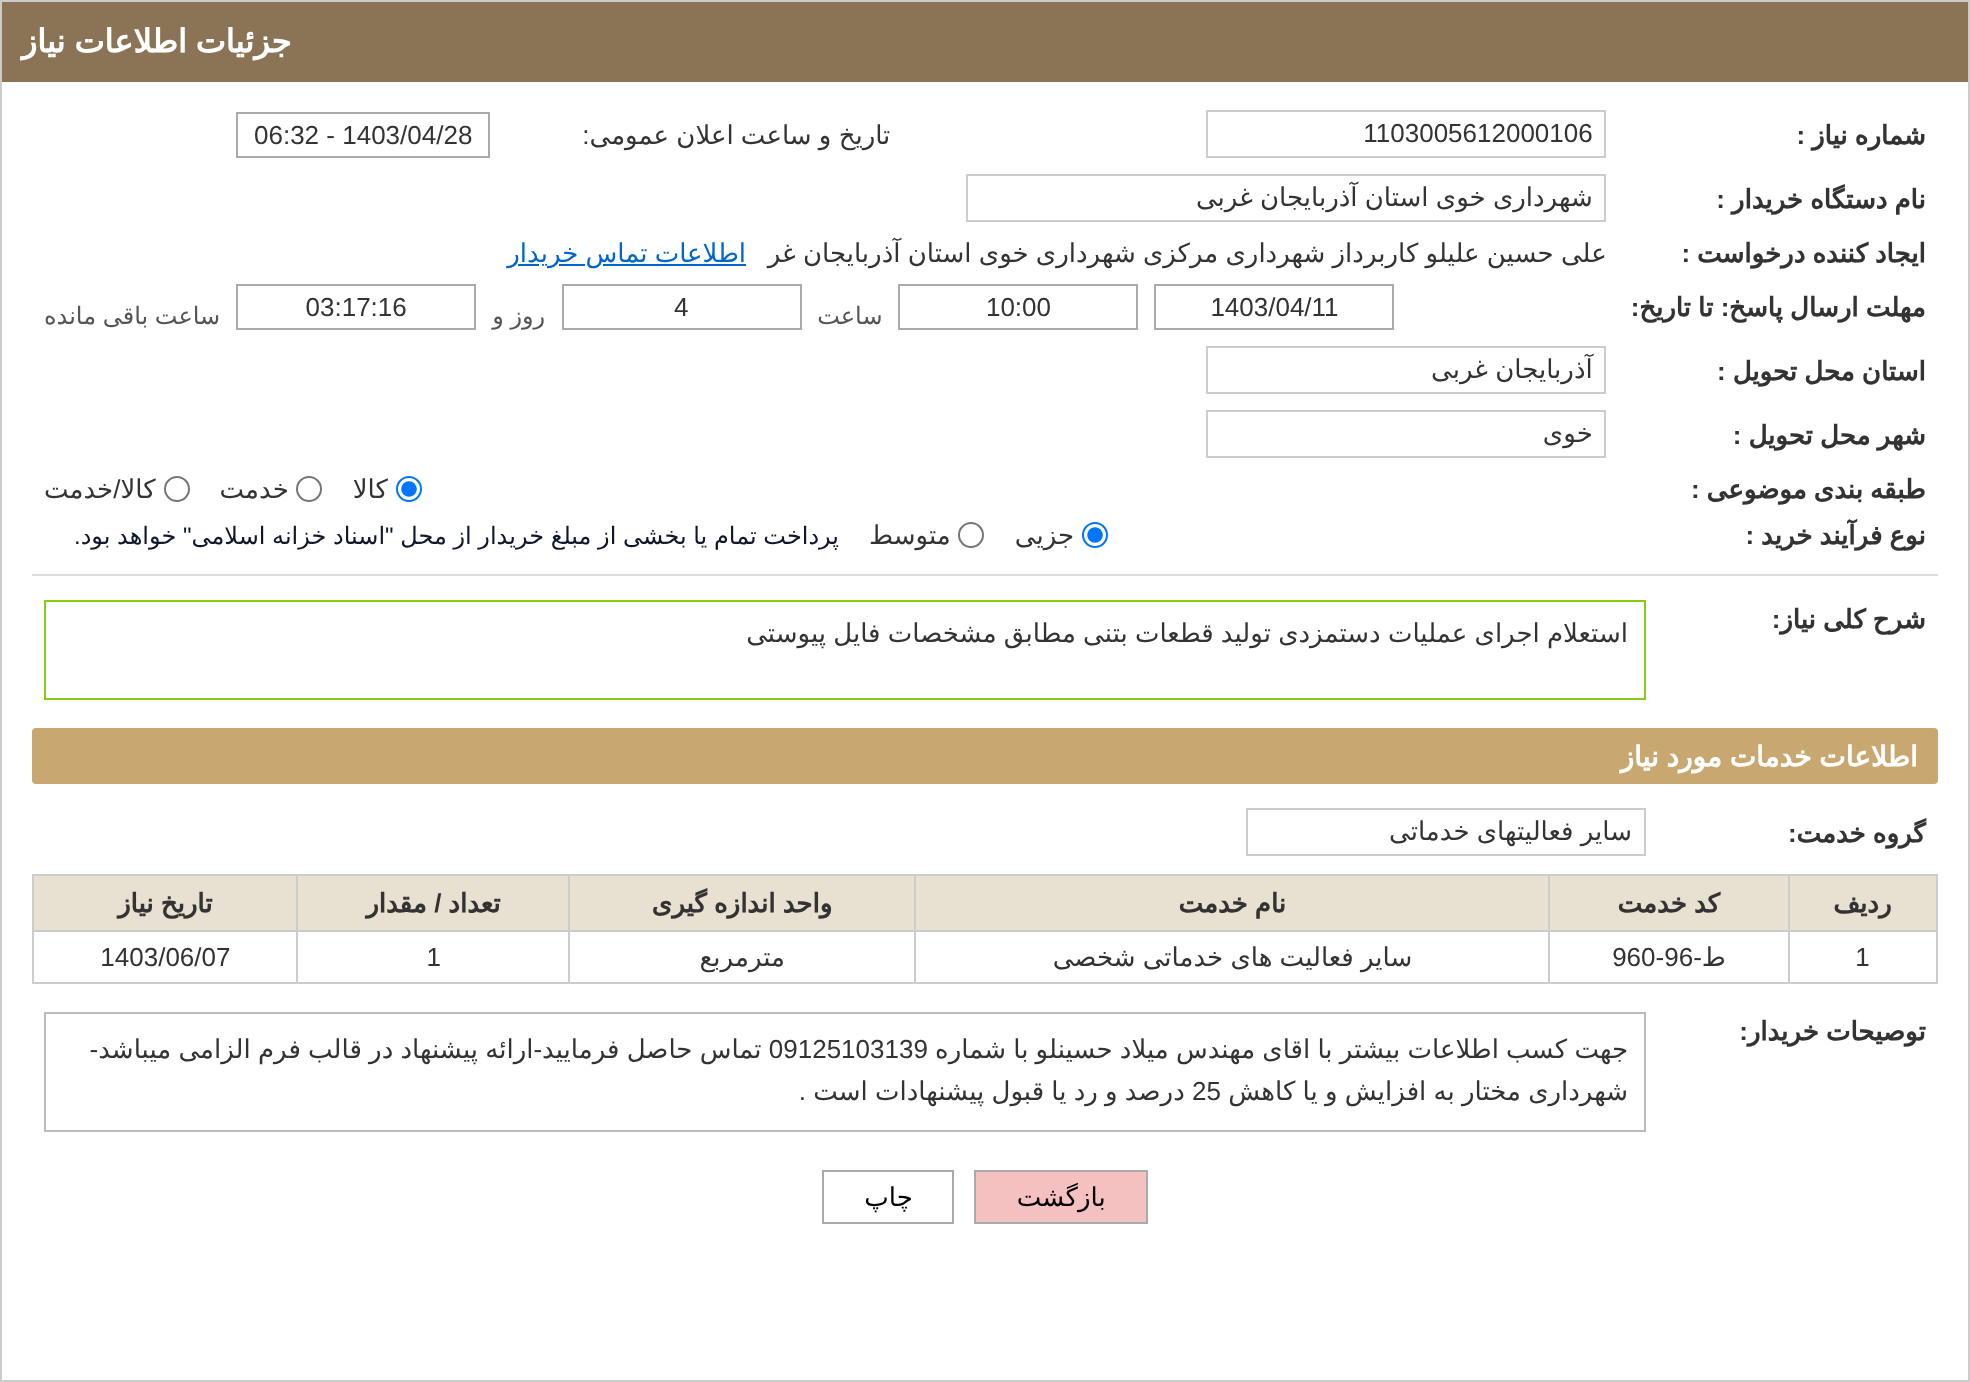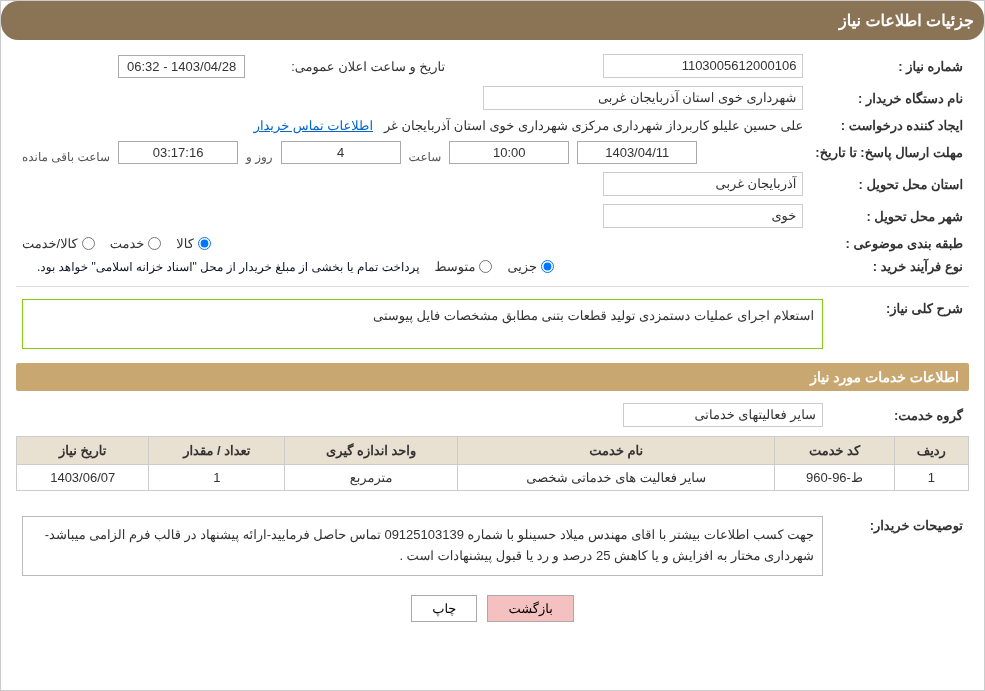--- a/index.html
+++ b/index.html
@@ -13,25 +13,24 @@
     .main-container {
       width: 985px;
       min-height: 691px;
       background: #fff;
       border: 1px solid #ccc;
       margin: 0 auto;
     }
     .page-header {
       background: #8B7355;
       color: #fff;
-      text-align: right;
+      text-align: left;
       padding: 10px;
       font-size: 16px;
       font-weight: bold;
-      border-radius: 17px;
     }
     .content-area {
       padding: 10px 15px;
     }
     .section-title {
       background: #c8a870;
       color: #fff;
       padding: 6px 10px;
       font-size: 14px;
       font-weight: bold;
@@ -322,21 +321,21 @@
             <td>1</td>
             <td>ط-96-960</td>
             <td>سایر فعالیت های خدماتی شخصی</td>
             <td>مترمربع</td>
             <td>1</td>
             <td>1403/06/07</td>
           </tr>
         </tbody>
     </table>
 
-    <table class="form-table" style="margin-top:21px;">
+    <table class="form-table" style="margin-top:10px;">
       <tbody>
           <tr>
         <td class="label-cell" style="vertical-align:top; padding-top:6px;">توصیحات خریدار:</td>
         <td class="value-cell">
           <div class="notes-box">
             <span>جهت کسب اطلاعات بیشتر با اقای مهندس میلاد حسینلو با شماره 09125103139 تماس حاصل فرمایید-ارائه پیشنهاد در قالب فرم الزامی میباشد-شهرداری مختار به افزایش و یا کاهش 25 درصد و رد یا قبول پیشنهادات است .</span>
           </div>
         </td>
       </tr>
     </tbody>

